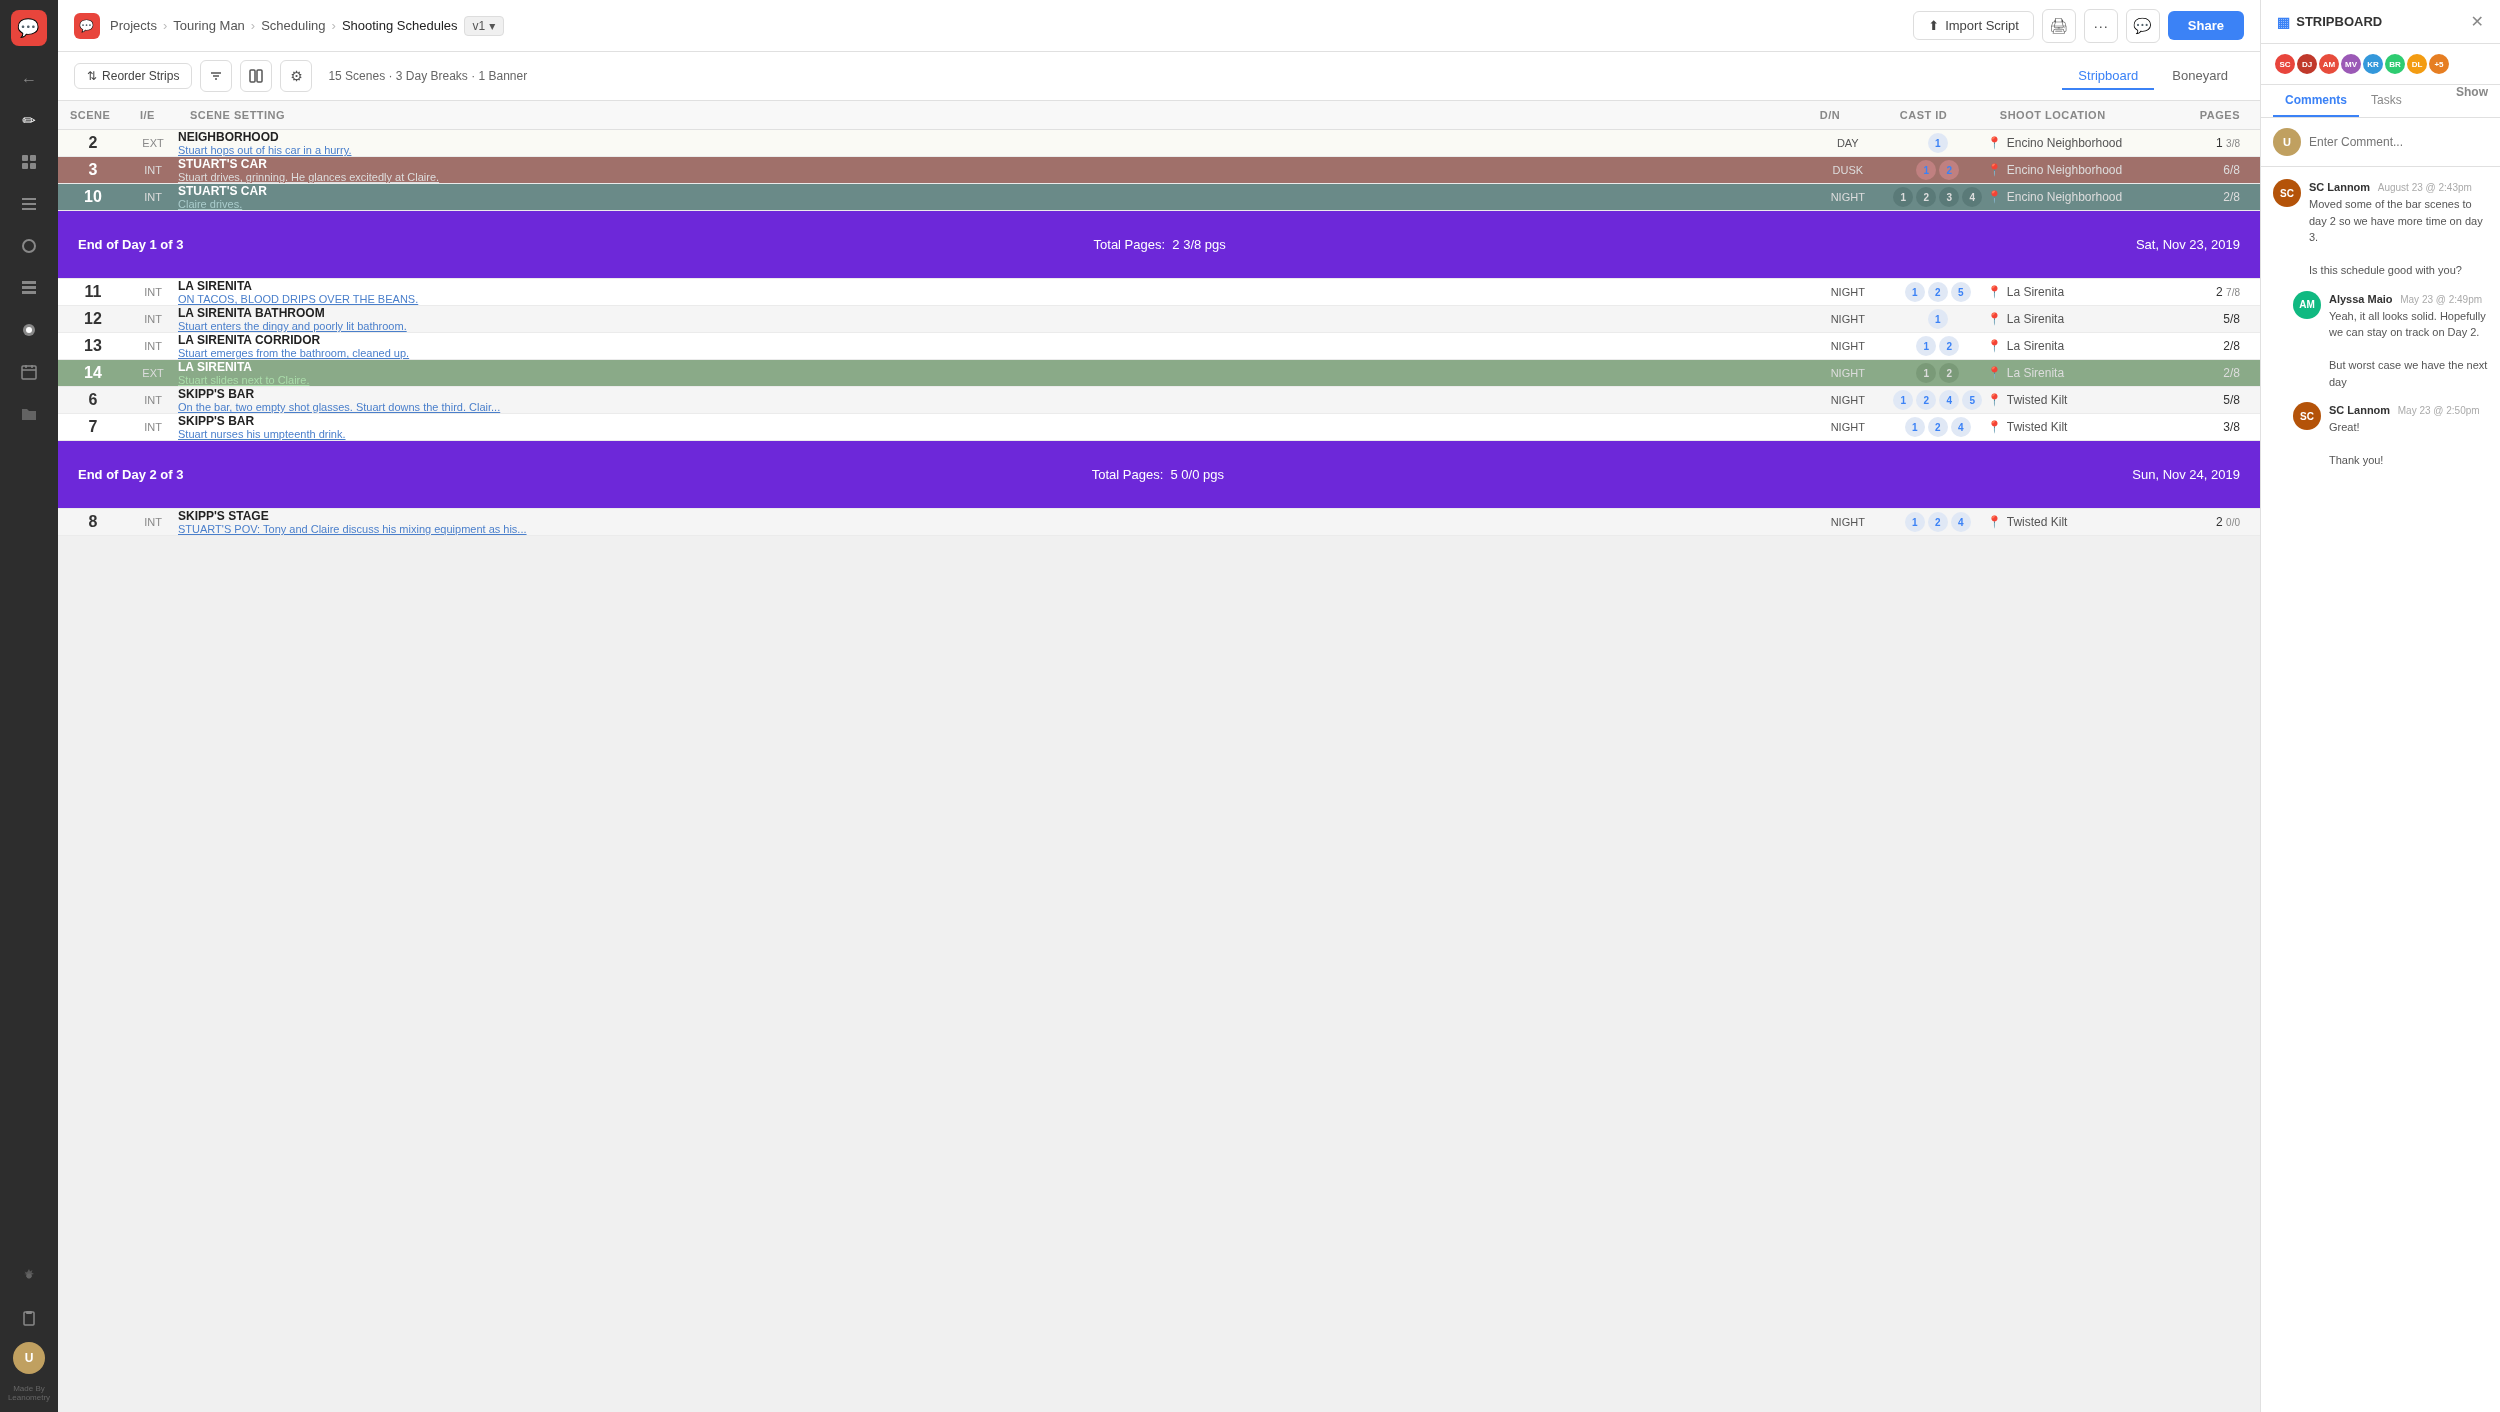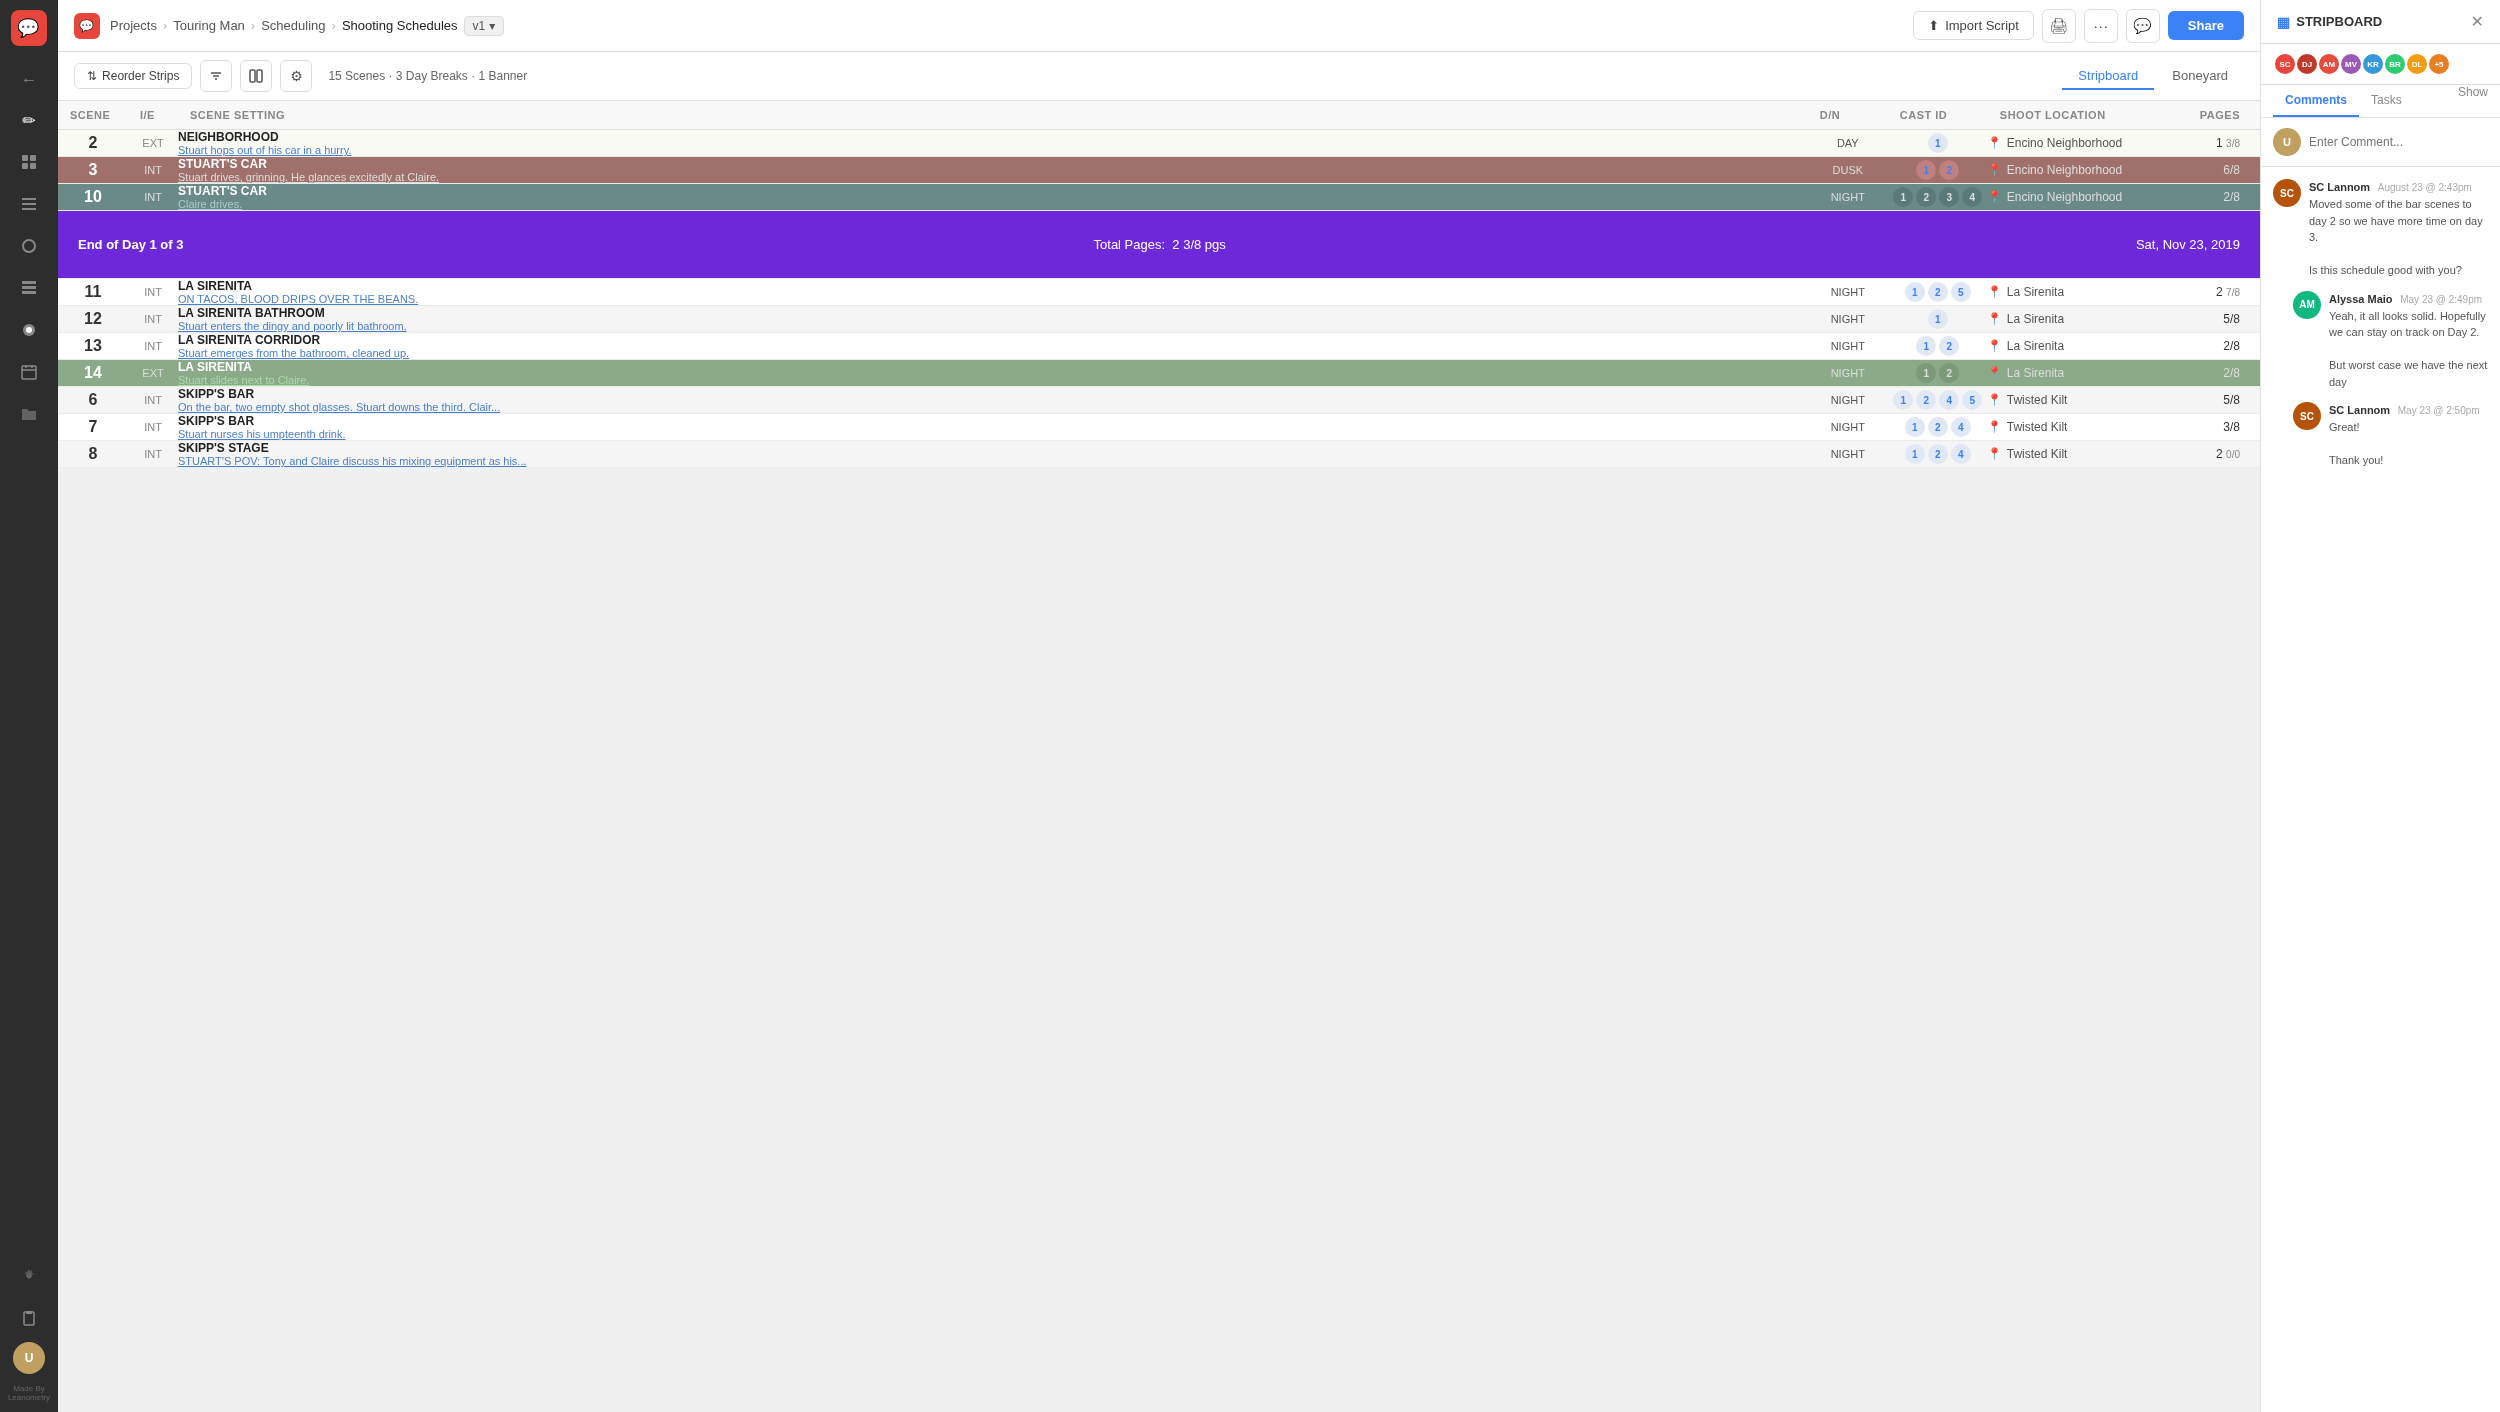--- a/index.html
+++ b/index.html
@@ -263,21 +263,21 @@
       width: 28px; height: 28px; border-radius: 50%;
       display: flex; align-items: center; justify-content: center;
       font-size: 10px; font-weight: bold; color: white; flex-shrink: 0;
     }
     .comment-body { flex: 1; }
     .comment-author { font-weight: 700; font-size: 11px; color: #333; }
     .comment-time { font-size: 10px; color: #aaa; margin-left: 4px; }
     .comment-text { font-size: 11px; color: #555; line-height: 1.5; margin-top: 2px; }
 
     
-    .show-label { font-size: 12px; color: #888; margin-left: auto; }
+    .show-label { font-size: 12px; color: #888; margin-left: auto; font-weight: bold; }
 
     
     ::-webkit-scrollbar { width: 6px; height: 6px; }
     ::-webkit-scrollbar-track { background: #f1f1f1; }
     ::-webkit-scrollbar-thumb { background: #ccc; border-radius: 3px; }
   </style>
 </head>
 <body>
 
 <div class="left-sidebar">
@@ -706,20 +706,32 @@
             <div class="location-cell">
               <span class="pin-icon">📍</span>
               <span>Twisted Kilt</span>
             </div>
           </td>
           <td class="col-pages">
             <div class="pages-text">3/8</div>
           </td>
         </tr>
 
+        <tr class="day-break-row">
+          <td colspan="7">
+            <div class="day-break-content">
+              <span class="day-break-label">End of Day 2 of 3</span>
+              <span class="day-break-pages">
+                <span>Total Pages:</span>
+                &nbsp;<span>5 0/0 pgs</span>
+              </span>
+              <span class="day-break-date">Sun, Nov 24, 2019</span>
+            </div>
+          </td>
+        </tr>
 
         <tr style="background:#f5f5f5;">
           <td class="col-scene">
               <div class="scene-number">8</div>
             </td>
           <td class="col-ie">
               <div class="ie-badge">INT</div>
             </td>
           <td>
             <div class="scene-title">SKIPP'S STAGE</div>

